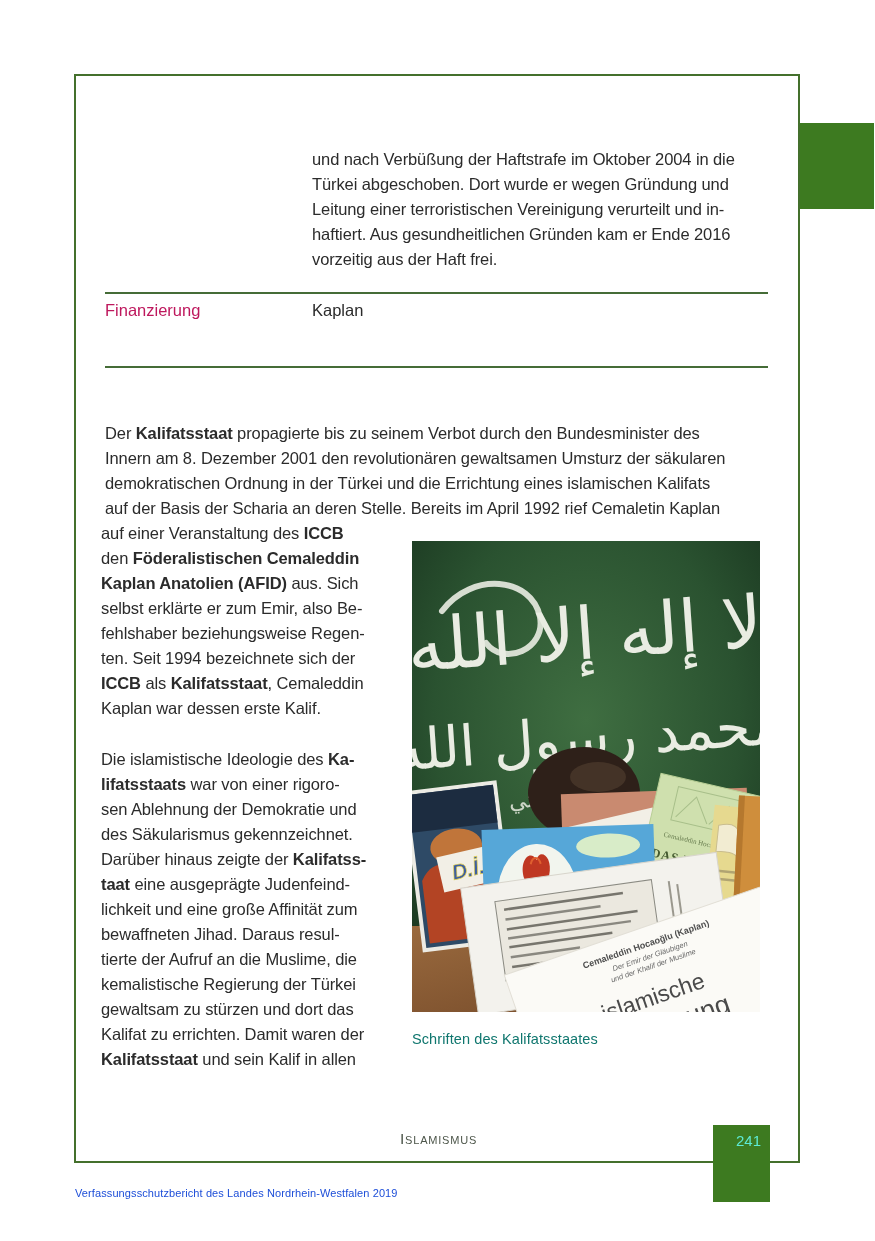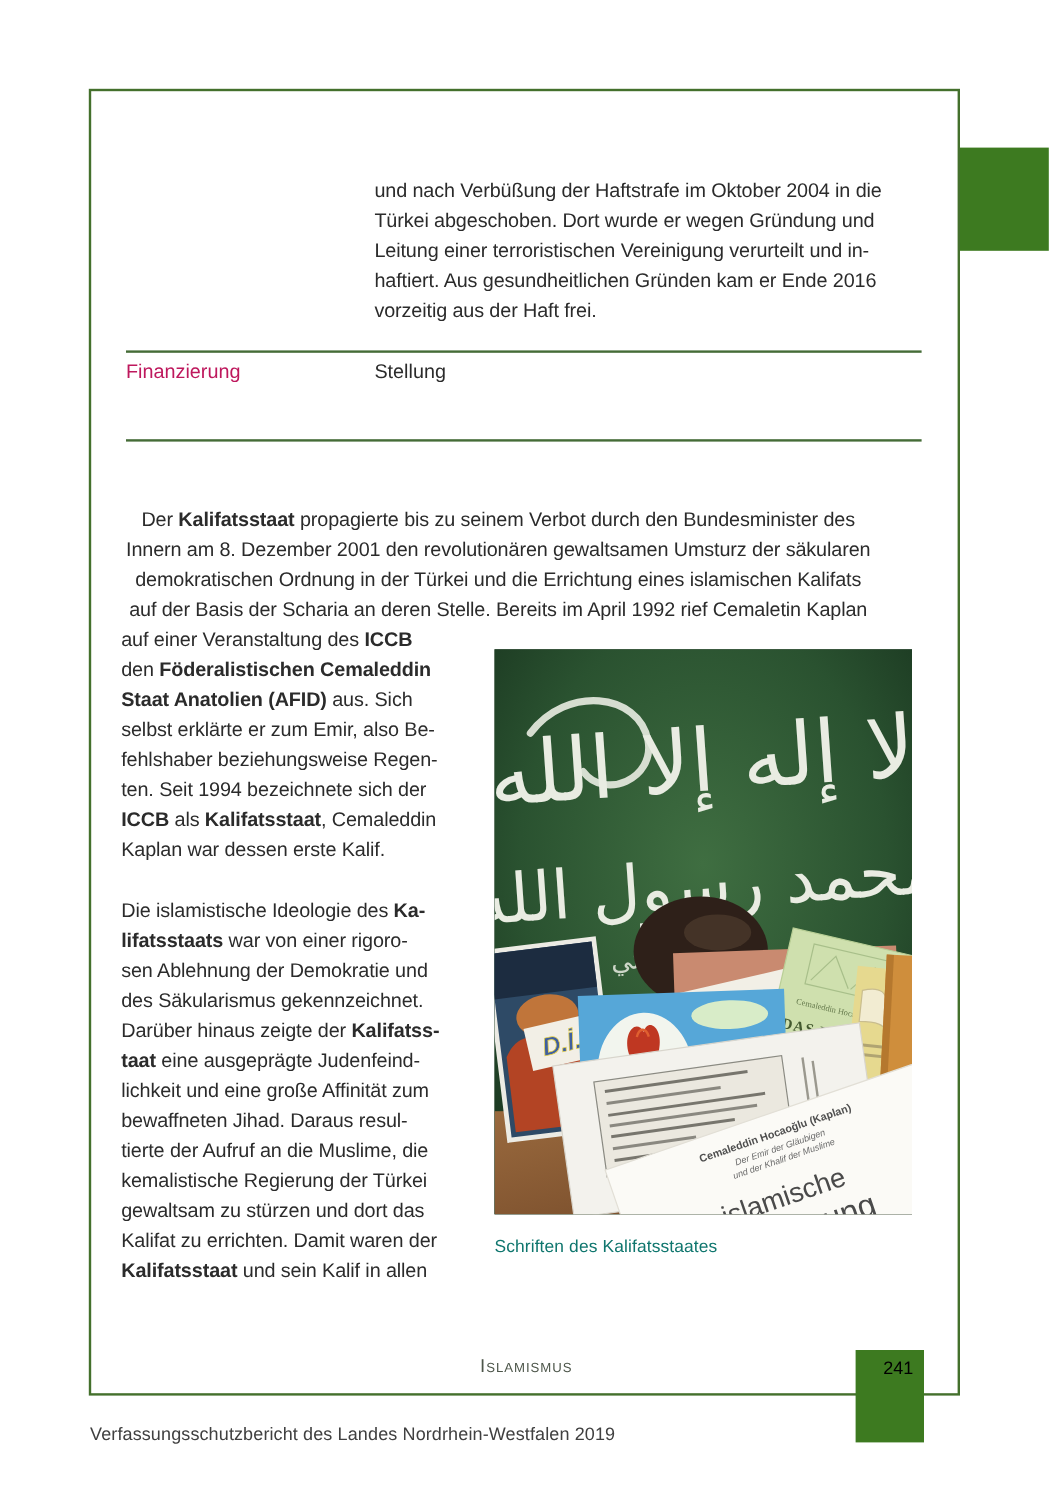--- a/index.html
+++ b/index.html
@@ -30,21 +30,21 @@
   }
   .row-value{
     position:absolute;left:312px;top:301px;font-size:16.5px;
   }
   .section-heading{
     position:absolute;left:105px;top:374px;margin:0;
     font-size:17.5px;font-weight:400;color:#4a8c3f;letter-spacing:0.1px;
   }
   .para-full{
     position:absolute;left:105px;top:421px;
-    font-size:16.5px;line-height:25px;letter-spacing:-0.1px;white-space:nowrap;text-align:center;
+    font-size:16.5px;line-height:25px;letter-spacing:-0.1px;white-space:nowrap;
   }
   .col-left{
     position:absolute;left:101px;top:521px;width:300px;
     font-size:16.5px;line-height:25px;letter-spacing:-0.1px;
   }
   .col-left .para{white-space:nowrap;}
   .col-left .p3{margin-top:26px;}
   b{font-weight:700;}
   .photo{
     position:absolute;left:412px;top:541px;width:348px;height:471px;margin:0;
@@ -53,48 +53,48 @@
   .caption{
     position:absolute;left:412px;top:1031px;
     font-size:14.5px;color:#0f766e;letter-spacing:0.1px;
   }
   .footer-label{
     position:absolute;left:400px;top:1130px;width:297px;text-align:left;
     font-size:15.5px;font-variant:small-caps;letter-spacing:0.8px;color:#4d564a;
   }
   .page-box{
     position:absolute;left:713px;top:1125px;width:57px;height:77px;
-    background:#3d7a20;color:#000000;box-sizing:border-box;
+    background:#3d7a20;color:#5eead4;box-sizing:border-box;
     text-align:right;padding:7px 9px 0 0;font-size:15px;
   }
   .bottom-note{
     position:absolute;left:75px;top:1187px;
-    font-size:15px;color:#404040;letter-spacing:0.1px;
+    font-size:11px;color:#1d4ed8;letter-spacing:0.1px;
   }
 </style>
 </head>
 <body>
 
 <div class="page">
 
   <div class="frame"></div>
   <div class="side-tab"></div>
 
   <div class="intro-text">und nach Verbüßung der Haftstrafe im Oktober 2004 in die<br>Türkei abgeschoben. Dort wurde er wegen Gründung und<br>Leitung einer terroristischen Vereinigung verurteilt und in-<br>haftiert. Aus gesundheitlichen Gründen kam er Ende 2016<br>vorzeitig aus der Haft frei.</div>
 
   <div class="divider d1"></div>
   <div class="row-label">Finanzierung</div>
-  <div class="row-value">Stellung</div>
+  <div class="row-value">Kaplan</div>
 
   <div class="divider d2"></div>
 
   <div class="para-full">Der <b>Kalifatsstaat</b> propagierte bis zu seinem Verbot durch den Bundesminister des<br>Innern am 8. Dezember 2001 den revolutionären gewaltsamen Umsturz der säkularen<br>demokratischen Ordnung in der Türkei und die Errichtung eines islamischen Kalifats<br>auf der Basis der Scharia an deren Stelle. Bereits im April 1992 rief Cemaletin Kaplan</div>
 
   <div class="col-left">
-    <div class="para p2">auf einer Veranstaltung des <b>ICCB</b><br>den <b>Föderalistischen Cemaleddin</b><br><b>Staat Anatolien (AFID)</b> aus. Sich<br>selbst erklärte er zum Emir, also Be-<br>fehlshaber beziehungsweise Regen-<br>ten. Seit 1994 bezeichnete sich der<br><b>ICCB</b> als <b>Kalifatsstaat</b>, Cemaleddin<br>Kaplan war dessen erste Kalif.</div>
+    <div class="para p2">auf einer Veranstaltung des <b>ICCB</b><br>den <b>Föderalistischen Cemaleddin</b><br><b>Kaplan Anatolien (AFID)</b> aus. Sich<br>selbst erklärte er zum Emir, also Be-<br>fehlshaber beziehungsweise Regen-<br>ten. Seit 1994 bezeichnete sich der<br><b>ICCB</b> als <b>Kalifatsstaat</b>, Cemaleddin<br>Kaplan war dessen erste Kalif.</div>
     <div class="para p3">Die islamistische Ideologie des <b>Ka-</b><br><b>lifatsstaats</b> war von einer rigoro-<br>sen Ablehnung der Demokratie und<br>des Säkularismus gekennzeichnet.<br>Darüber hinaus zeigte der <b>Kalifatss-</b><br><b>taat</b> eine ausgeprägte Judenfeind-<br>lichkeit und eine große Affinität zum<br>bewaffneten Jihad. Daraus resul-<br>tierte der Aufruf an die Muslime, die<br>kemalistische Regierung der Türkei<br>gewaltsam zu stürzen und dort das<br>Kalifat zu errichten. Damit waren der<br><b>Kalifatsstaat</b> und sein Kalif in allen</div>
   </div>
 
   <figure class="photo">
     <svg width="348" height="471" viewBox="0 0 348 471" xmlns="http://www.w3.org/2000/svg">
       <defs>
         <radialGradient id="flagG" cx="50%" cy="38%" r="80%">
           <stop offset="0%" stop-color="#3f6e41"></stop>
           <stop offset="55%" stop-color="#2a5230"></stop>
           <stop offset="100%" stop-color="#142c1a"></stop>

